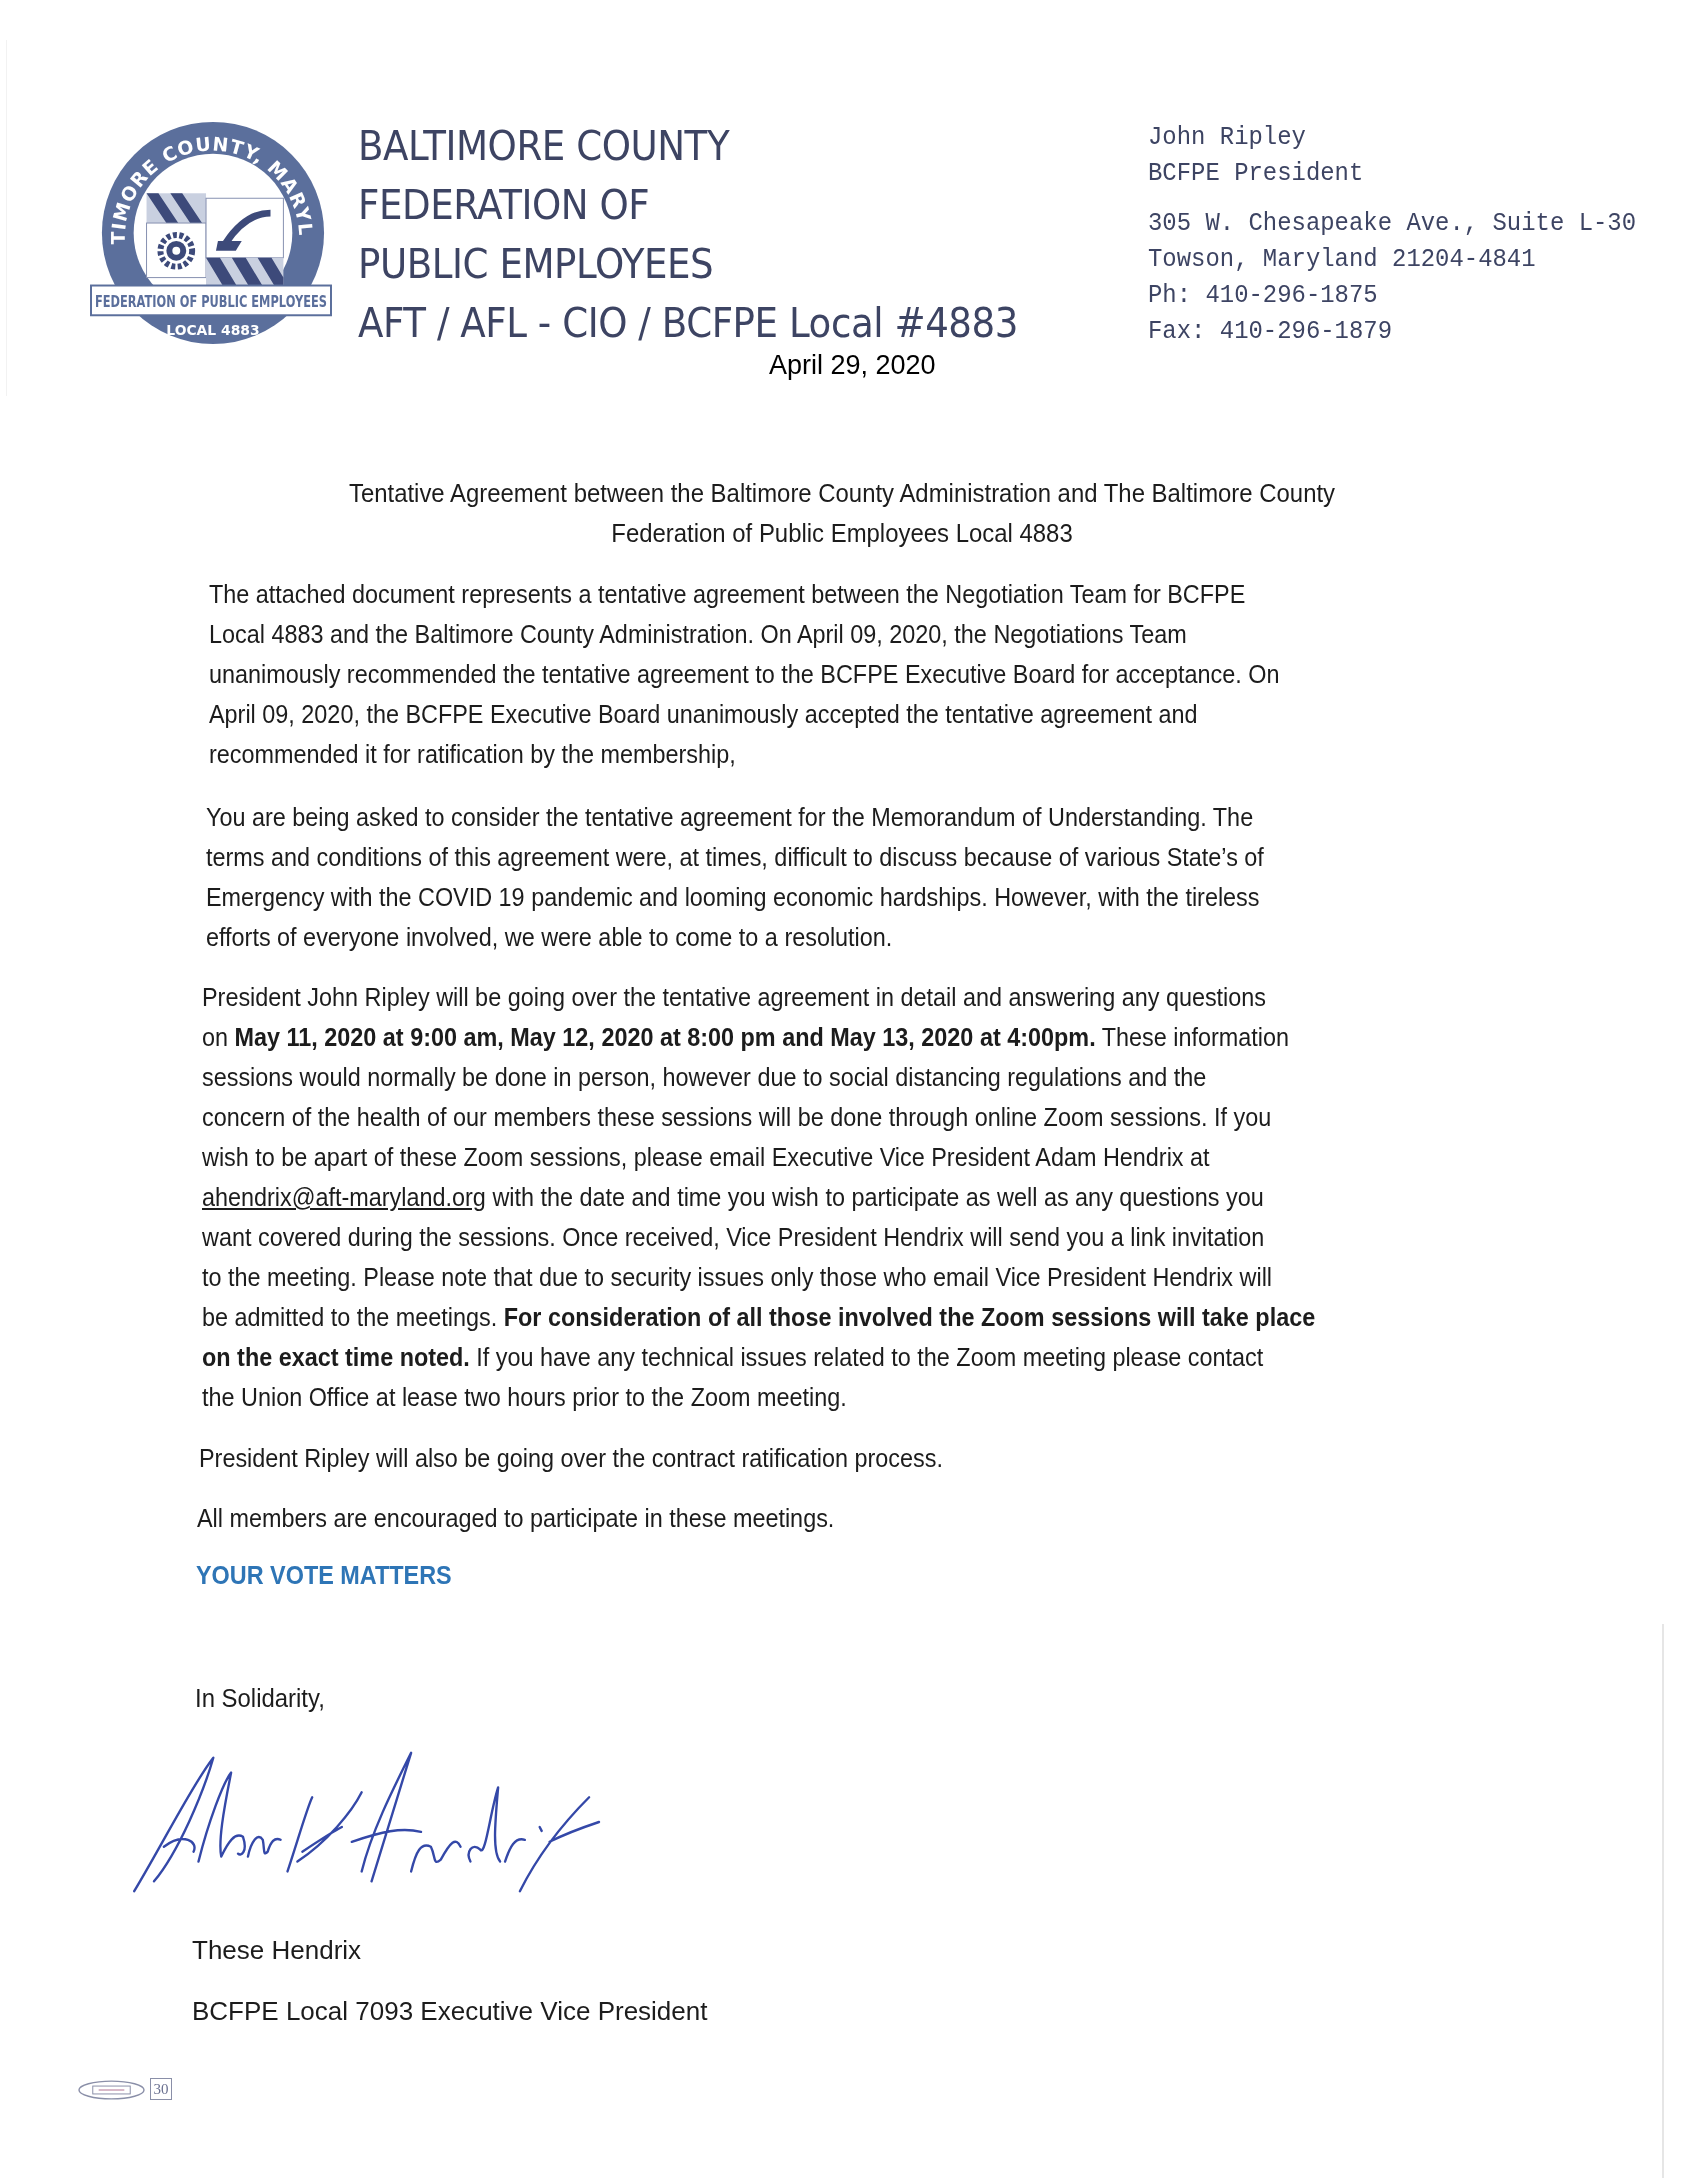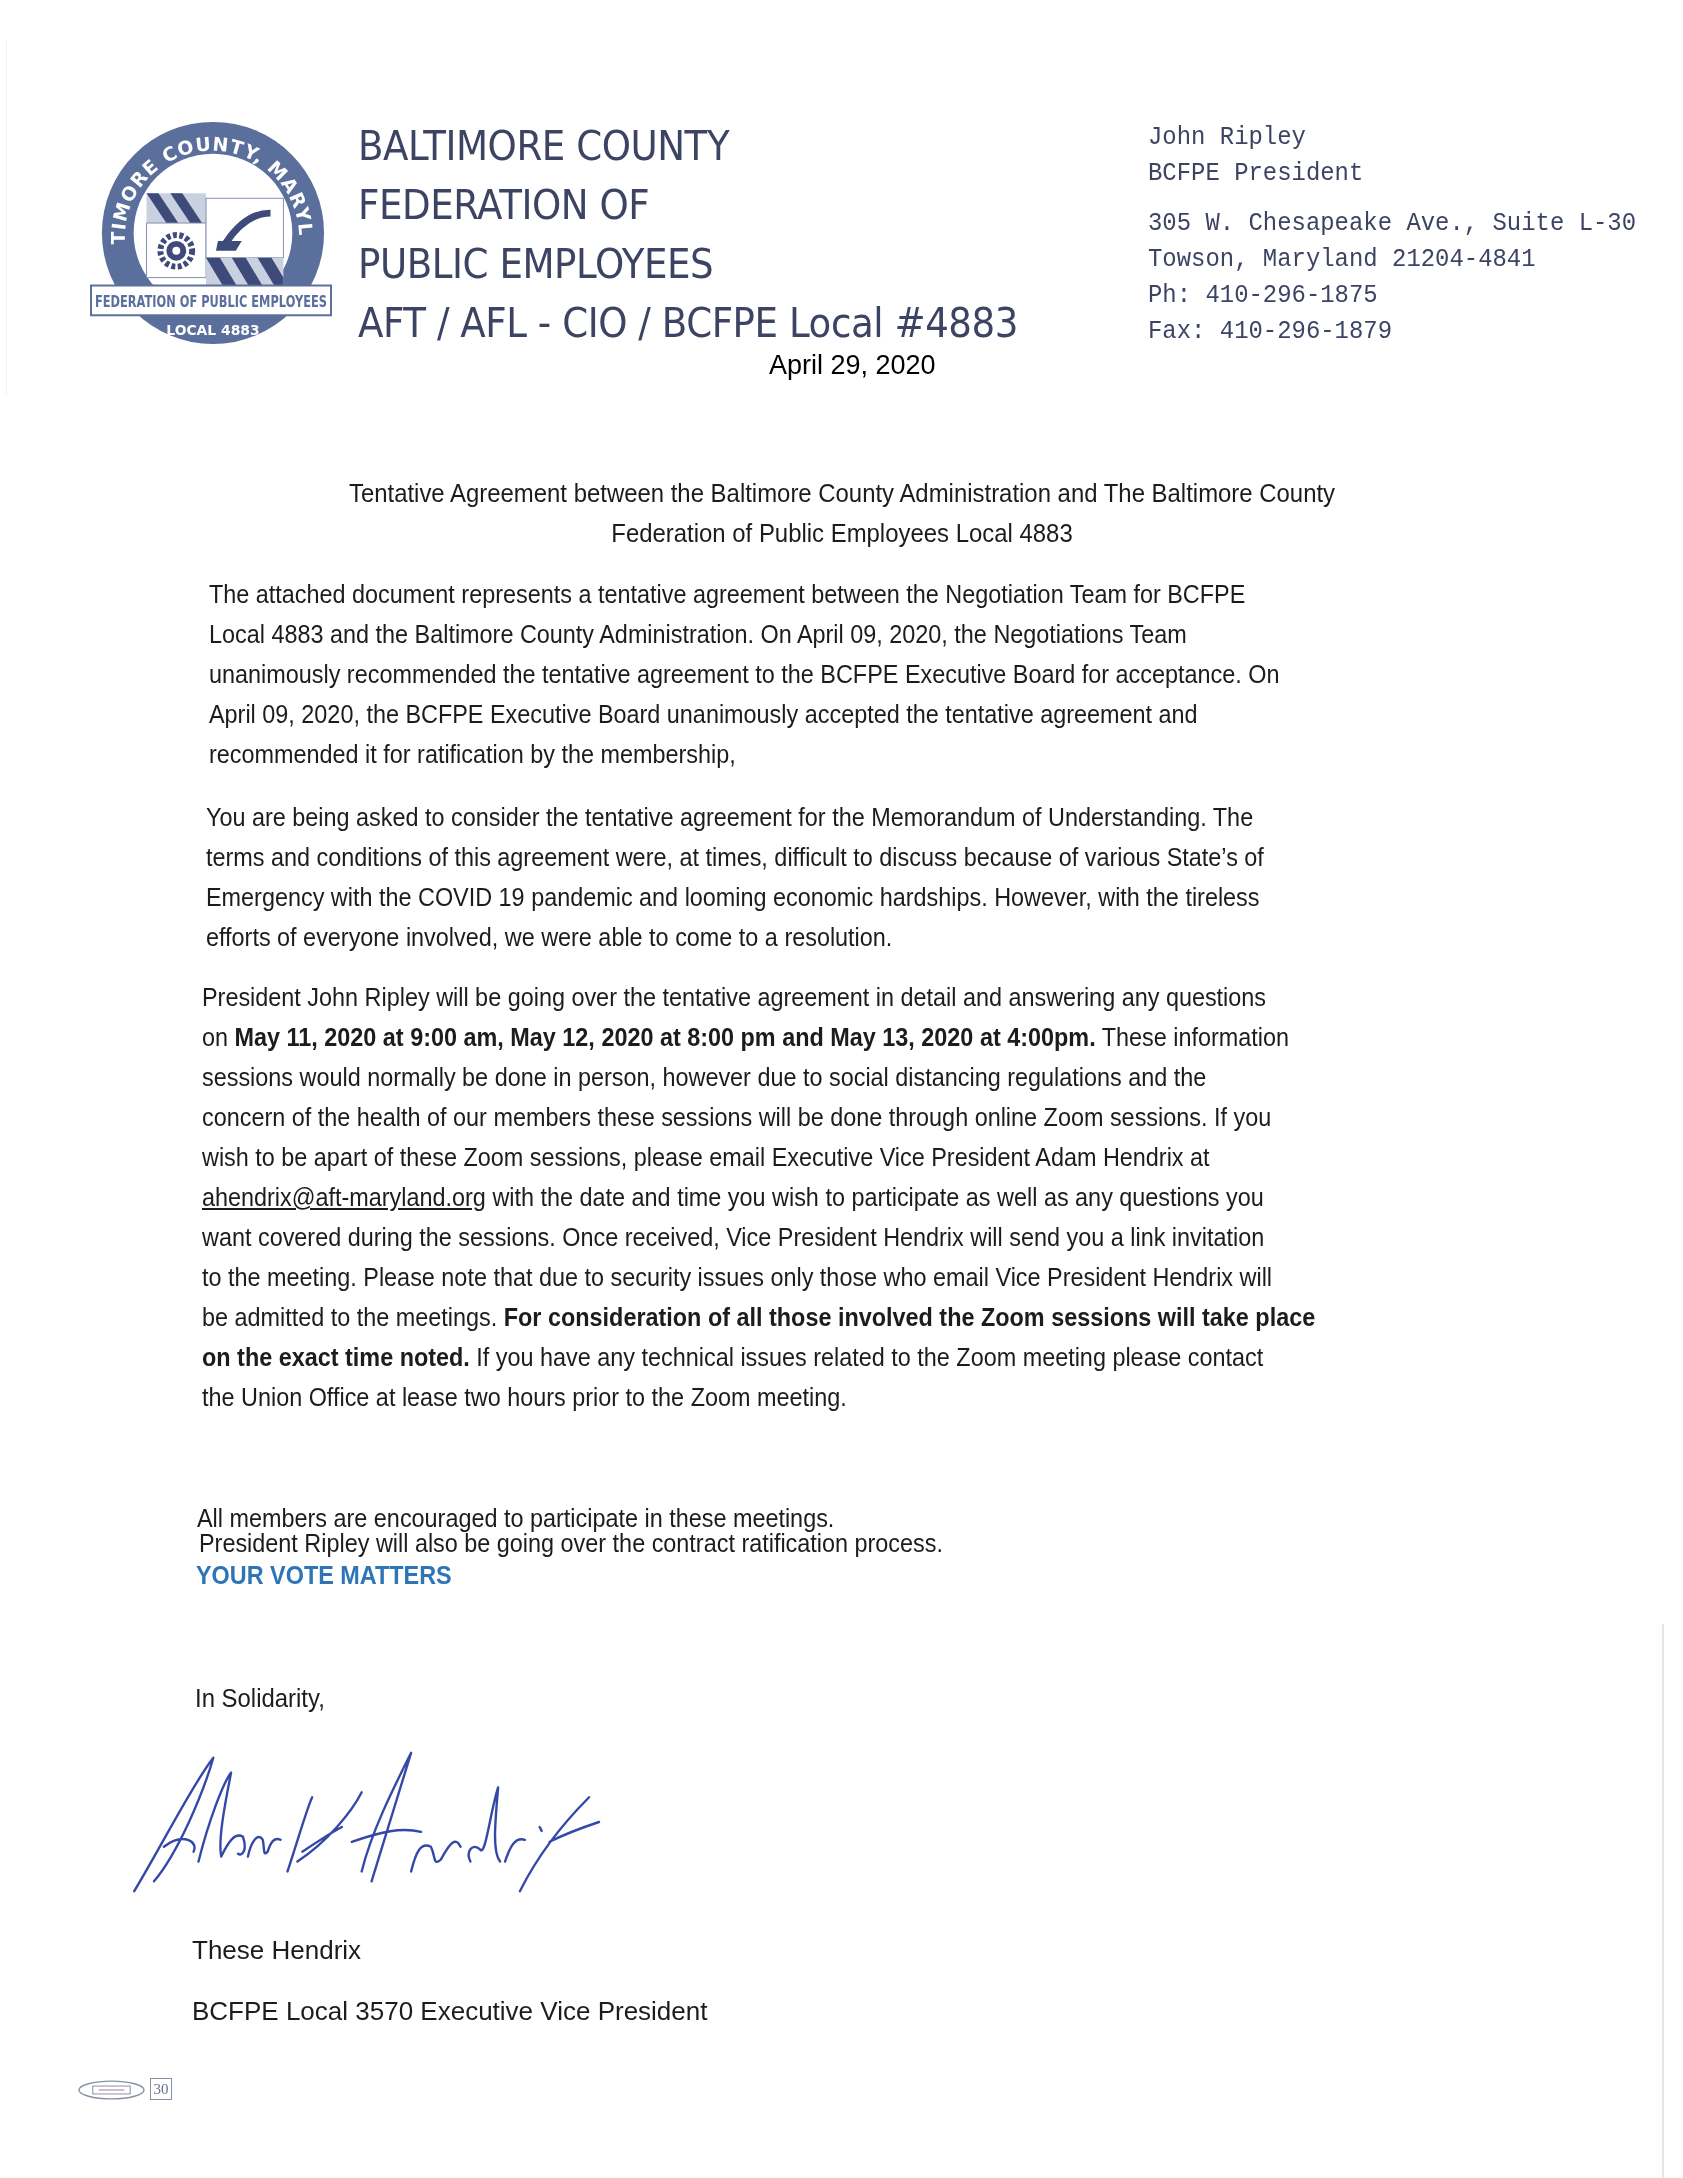--- a/index.html
+++ b/index.html
@@ -29,21 +29,21 @@
            font-family: "Liberation Sans", sans-serif; font-weight: normal; font-size: 26px;
            line-height: 40px; color: #1c1c1c; }
   .title .t { display: block; transform: scaleX(0.92); }
 
   .para { position: absolute; font-family: "Liberation Sans", sans-serif; font-size: 26px;
           line-height: 40px; color: #1c1c1c; white-space: nowrap; }
   .para .l { display: block; transform: scaleX(0.9); transform-origin: left center; }
   .p1 { left: 209px; top: 574px; }
   .p2 { left: 206px; top: 797px; }
   .p3 { left: 202px; top: 977px; }
-  .p4 { left: 199px; top: 1523px; }
+  .p4 { left: 199px; top: 1438px; }
   .p5 { left: 197px; top: 1498px; }
   .b { font-weight: bold; }
   .email { text-decoration: underline; color: #1c1c1c; }
   .vote { position: absolute; left: 196px; top: 1560px; font-family: "Liberation Sans", sans-serif;
           font-weight: bold; font-size: 26px; color: #2e75b6; transform: scaleX(0.9); transform-origin: left center; }
 
   .closing { position: absolute; left: 195px; top: 1683px; font-family: "Liberation Sans", sans-serif;
              font-size: 26px; color: #1c1c1c; transform: scaleX(0.92); transform-origin: left center; }
   .signature { position: absolute; left: 124px; top: 1733px; width: 594px; height: 178px; }
   .signer-name { position: absolute; left: 192px; top: 1935px; font-family: "Liberation Sans", sans-serif;
@@ -166,21 +166,21 @@
       <path d="M 165 140 C 175 110, 185 75, 190 65 M 175 130 C 205 110, 230 80, 240 60 M 180 120 C 195 110, 210 100, 220 95"></path>
       <path d="M 240 140 C 250 100, 270 60, 290 20 C 275 70, 262 110, 250 150 M 230 110 C 260 100, 280 95, 300 100"></path>
       <path d="M 290 140 C 295 120, 300 110, 310 115 C 315 125, 312 135, 320 128 C 330 110, 335 105, 340 115"></path>
       <path d="M 350 130 C 345 120, 352 110, 360 118 C 365 125, 370 80, 378 55 C 375 90, 372 120, 380 130"></path>
       <path d="M 385 130 C 390 115, 395 105, 405 108 M 420 95 l 2 4"></path>
       <path d="M 400 160 C 420 120, 445 90, 470 65 M 430 110 C 450 100, 465 95, 480 90"></path>
     </g>
   </svg>
 
   <div class="signer-name">These Hendrix</div>
-  <div class="signer-title">BCFPE Local 3570 Executive Vice President</div>
+  <div class="signer-title">BCFPE Local 7093 Executive Vice President</div>
 
   <svg class="union-bug" viewBox="0 0 70 22">
     <ellipse cx="35" cy="11" rx="33" ry="9" fill="none" stroke="#8a8fa8" stroke-width="1.4"></ellipse>
     <rect x="16" y="7" width="38" height="8" fill="none" stroke="#8a8fa8" stroke-width="1"></rect>
     <line x1="22" y1="11" x2="48" y2="11" stroke="#b07090" stroke-width="1"></line>
   </svg>
   <div class="bug-num">30</div>
 </div>
 
 

